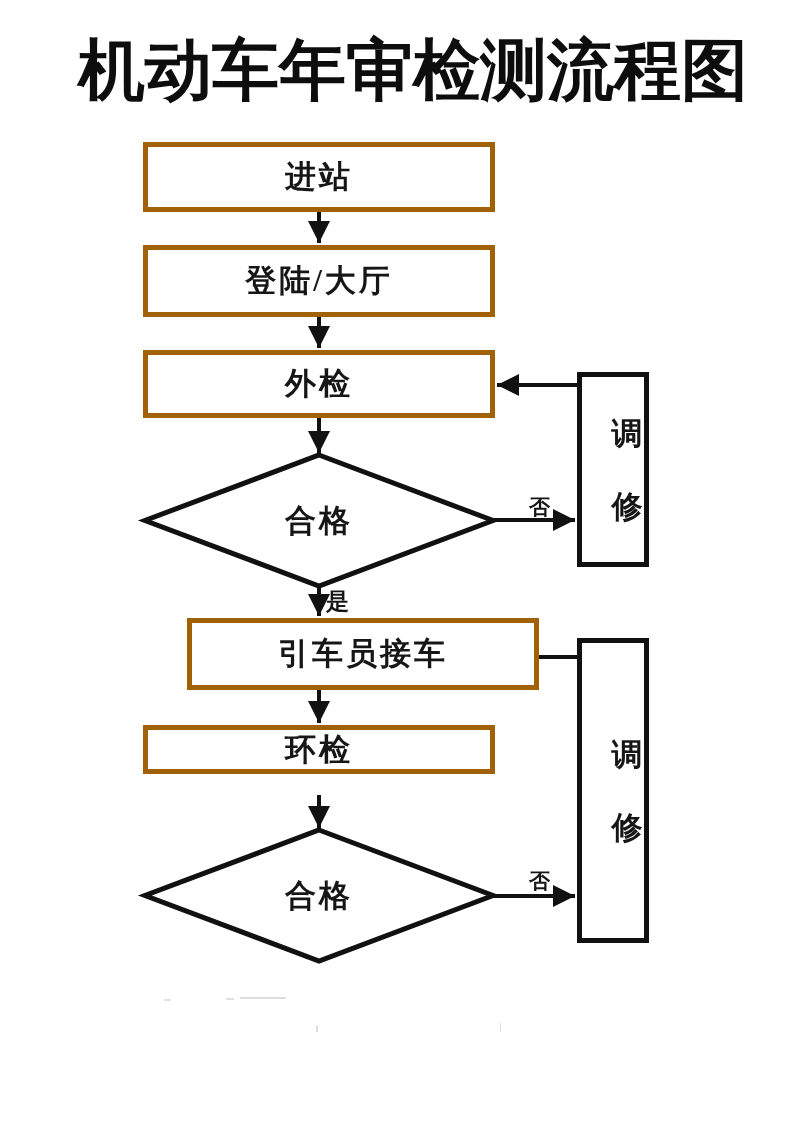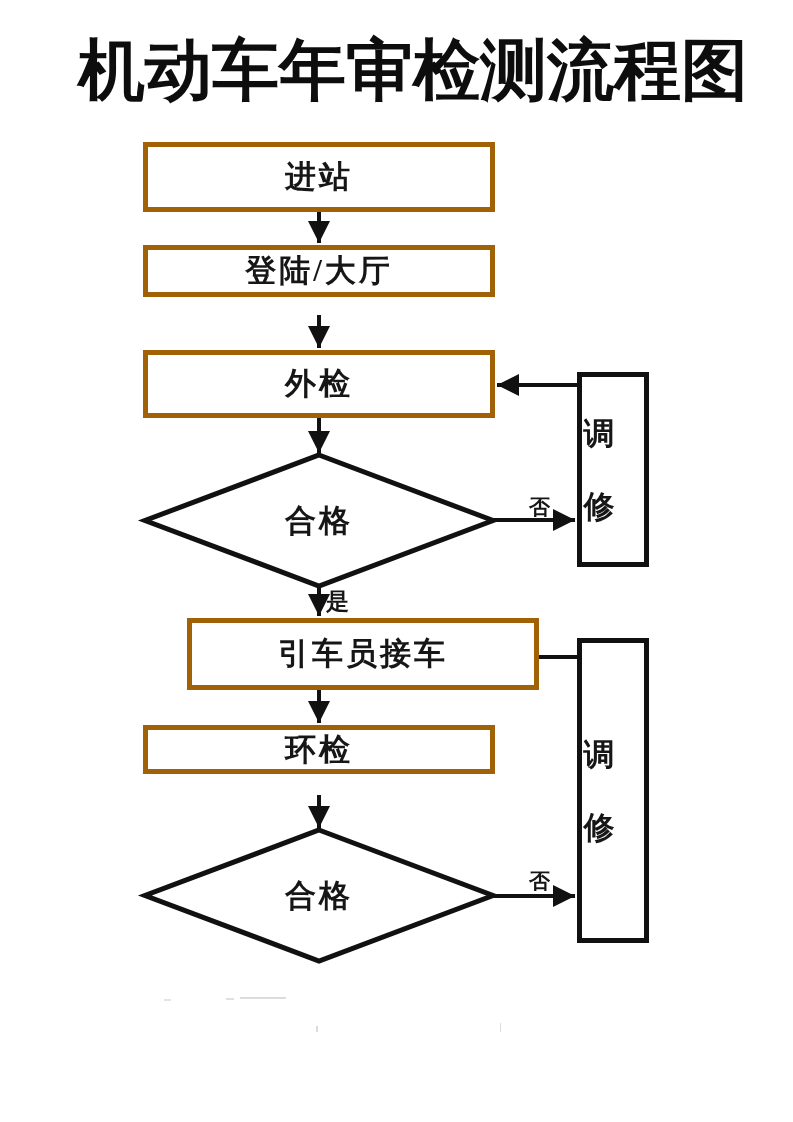--- a/index.html
+++ b/index.html
@@ -60,21 +60,21 @@
   }
   .repair-box {
     position: absolute;
     left: 577px;
     width: 72px;
     border: 5px solid #111111;
     background: #ffffff;
     box-sizing: border-box;
     display: flex;
     align-items: center;
-    justify-content: flex-start;
+    justify-content: flex-end;
   }
   .repair-label {
     width: 34px;
     font-size: 31px;
     line-height: 73px;
     text-align: center;
     font-weight: bold;
     color: #161616;
     word-break: break-all;
   }
@@ -118,21 +118,21 @@
     <polygon points="319,455 493,520.5 319,586 145,520.5" fill="#ffffff" stroke="#111111" stroke-width="5"></polygon>
     <polygon points="319,830 493,895.5 319,961 145,895.5" fill="#ffffff" stroke="#111111" stroke-width="5"></polygon>
   </svg>
 
   <div class="title">机动车年审检测流程图</div>
 
   <div class="proc-box" style="top:142px; height:70px;">
     <span class="node-label">进站</span>
   </div>
 
-  <div class="proc-box" style="top:245px; height:52px;">
+  <div class="proc-box" style="top:245px; height:72px;">
     <span class="node-label">登陆/大厅</span>
   </div>
 
   <div class="proc-box" style="top:350px; height:68px;">
     <span class="node-label">外检</span>
   </div>
 
   <div class="proc-box" style="top:618px; height:72px;margin-left:44px;">
     <span class="node-label">引车员接车</span>
   </div>

